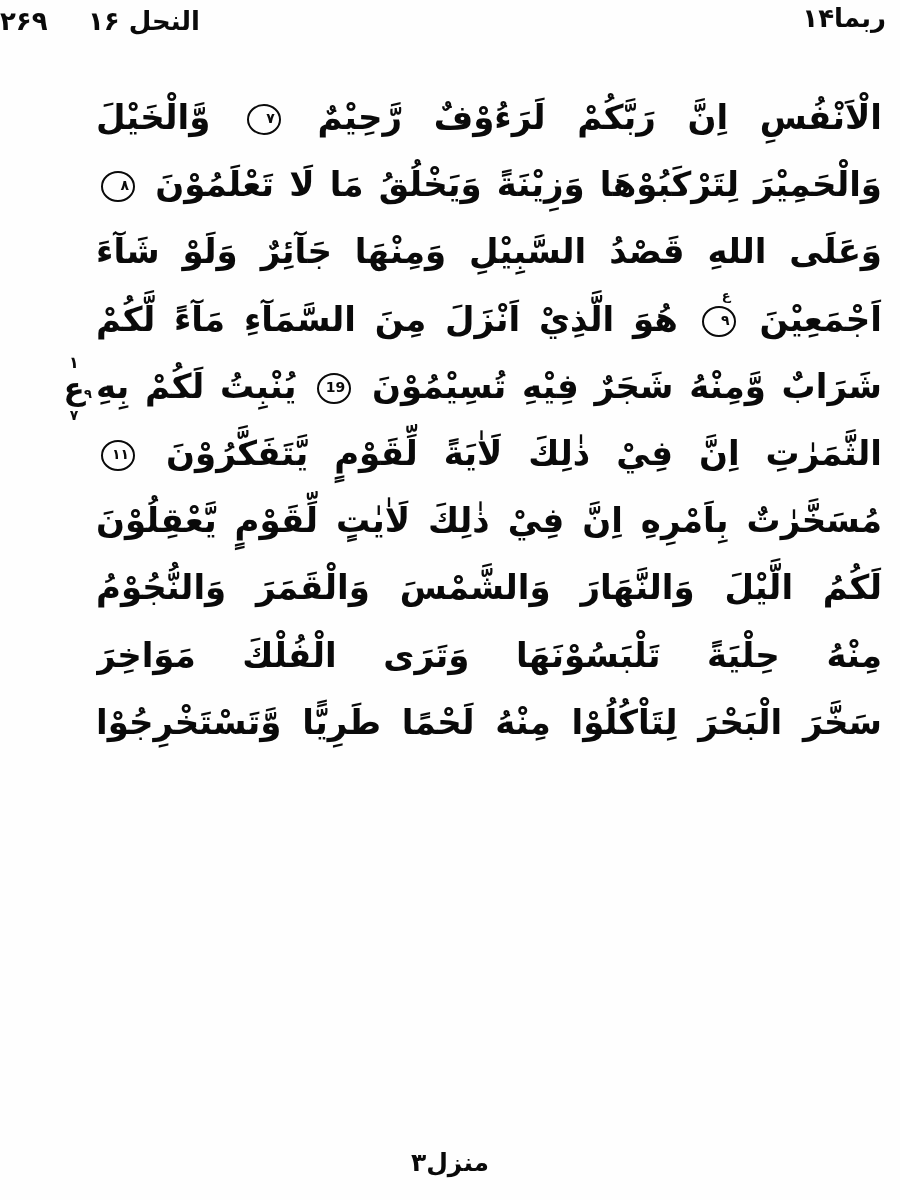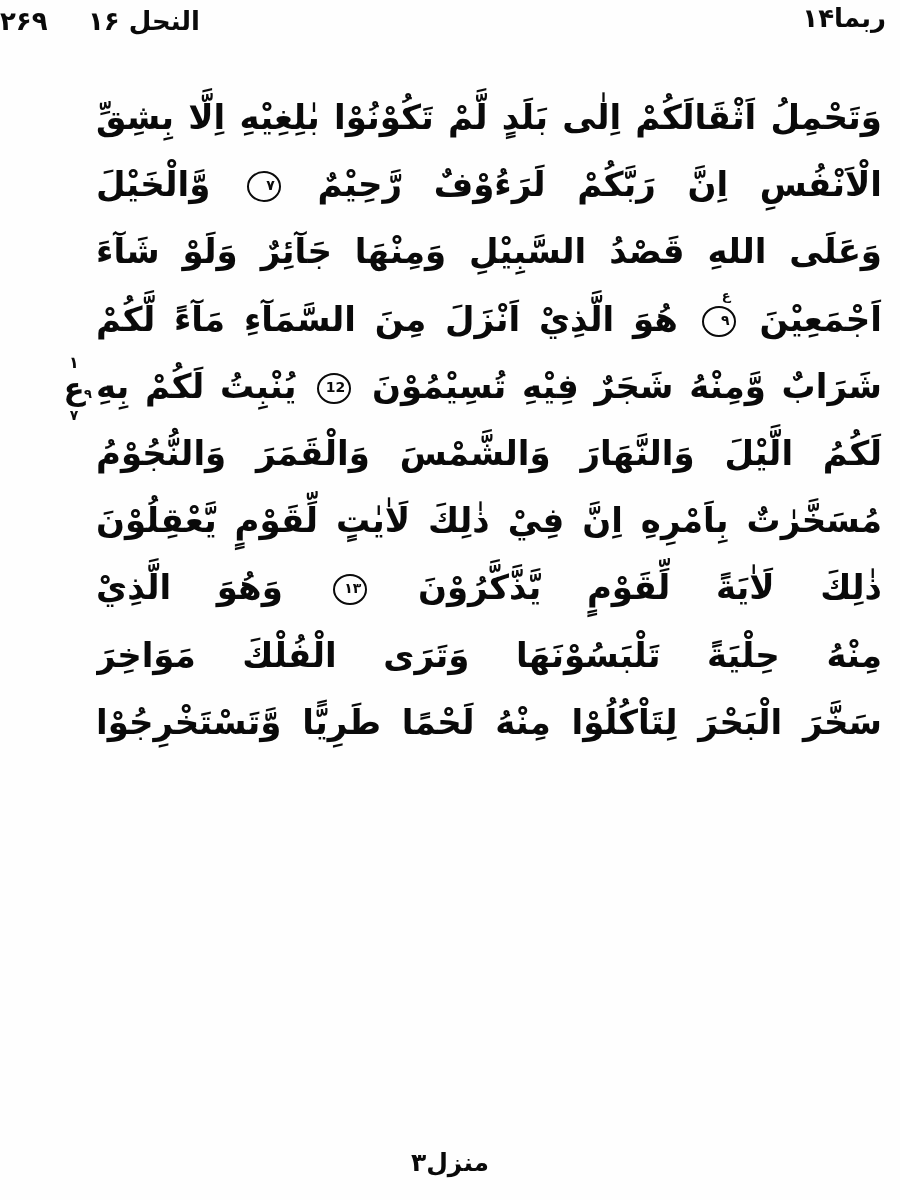--- a/index.html
+++ b/index.html
@@ -93,28 +93,28 @@
     <span class="h-item h-juz">ربما۱۴</span>
   </div>
 
   <div class="ruku">
     <span class="ruku-top">۱</span>
     <span class="ruku-ain"><span>ع</span><span class="ruku-inner">۹</span></span>
     <span class="ruku-bottom">۷</span>
   </div>
 
   <div class="text-block">
-      <div class="line"><span class="qtext">وَتَحْمِلُ اَثْقَالَكُمْ اِلٰى بَلَدٍ لَّمْ تَكُوْنُوْا بٰلِغِيْهِ اِلَّا بِشِقِّ</span></div>
       <div class="line"><span class="qtext">الْاَنْفُسِ اِنَّ رَبَّكُمْ لَرَءُوْفٌ رَّحِيْمٌ</span> <span class="ayah-marker"><span class="ayah-num">۷</span></span> <span class="qtext">وَّالْخَيْلَ وَالْبِغَالَ</span></div>
+      <div class="line"><span class="qtext">وَالْحَمِيْرَ لِتَرْكَبُوْهَا وَزِيْنَةً وَيَخْلُقُ مَا لَا تَعْلَمُوْنَ</span> <span class="ayah-marker"><span class="ayah-num">۸</span></span></div>
       <div class="line"><span class="qtext">وَعَلَى اللهِ قَصْدُ السَّبِيْلِ وَمِنْهَا جَآئِرٌ وَلَوْ شَآءَ لَهَدٰىكُمْ</span></div>
       <div class="line"><span class="qtext">اَجْمَعِيْنَ</span> <span class="ayah-marker"><span class="ayah-num">۹</span><span class="ayah-above">ع</span></span> <span class="qtext">هُوَ الَّذِيْ اَنْزَلَ مِنَ السَّمَآءِ مَآءً لَّكُمْ مِّنْهُ</span></div>
-      <div class="line"><span class="qtext">شَرَابٌ وَّمِنْهُ شَجَرٌ فِيْهِ تُسِيْمُوْنَ</span> <span class="ayah-marker"><span class="ayah-num">12</span></span> <span class="qtext">يُنْبِتُ لَكُمْ بِهِ</span></div>
+      <div class="line"><span class="qtext">شَرَابٌ وَّمِنْهُ شَجَرٌ فِيْهِ تُسِيْمُوْنَ</span> <span class="ayah-marker"><span class="ayah-num">19</span></span> <span class="qtext">يُنْبِتُ لَكُمْ بِهِ</span></div>
+      <div class="line"><span class="qtext">الثَّمَرٰتِ اِنَّ فِيْ ذٰلِكَ لَاٰيَةً لِّقَوْمٍ يَّتَفَكَّرُوْنَ</span> <span class="ayah-marker"><span class="ayah-num">۱۱</span></span> </div>
+      <div class="line"><span class="qtext">مُسَخَّرٰتٌ بِاَمْرِهِ اِنَّ فِيْ ذٰلِكَ لَاٰيٰتٍ لِّقَوْمٍ يَّعْقِلُوْنَ</span> </div>
       <div class="line"><span class="qtext">لَكُمُ الَّيْلَ وَالنَّهَارَ وَالشَّمْسَ وَالْقَمَرَ وَالنُّجُوْمُ</span></div>
-      <div class="line"><span class="qtext">مُسَخَّرٰتٌ بِاَمْرِهِ اِنَّ فِيْ ذٰلِكَ لَاٰيٰتٍ لِّقَوْمٍ يَّعْقِلُوْنَ</span> </div>
-      <div class="line"><span class="qtext">ذٰلِكَ لَاٰيَةً لِّقَوْمٍ يَّذَّكَّرُوْنَ</span> <span class="ayah-marker"><span class="ayah-num">۱۳</span></span> <span class="qtext">وَهُوَ الَّذِيْ</span></div>
       <div class="line"><span class="qtext">مِنْهُ حِلْيَةً تَلْبَسُوْنَهَا وَتَرَى الْفُلْكَ مَوَاخِرَ</span></div>
       <div class="line"><span class="qtext">سَخَّرَ الْبَحْرَ لِتَاْكُلُوْا مِنْهُ لَحْمًا طَرِيًّا وَّتَسْتَخْرِجُوْا</span></div>
     </div>
 
   <div class="footer">
     <span>منزل۳</span>
   </div>
 
 </div>
 

